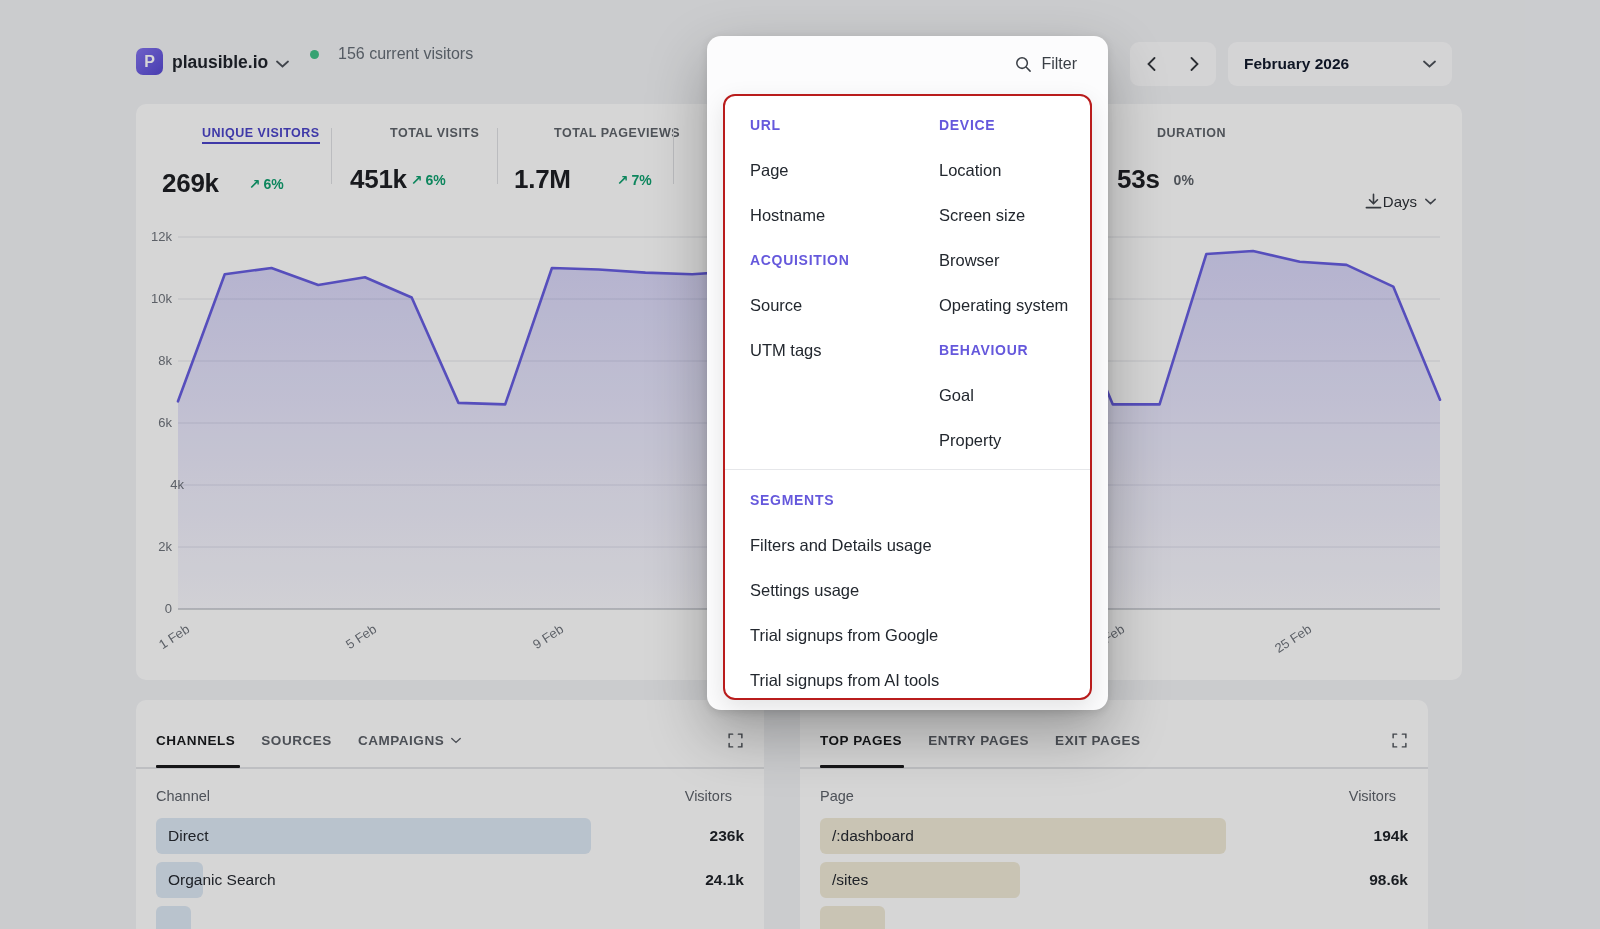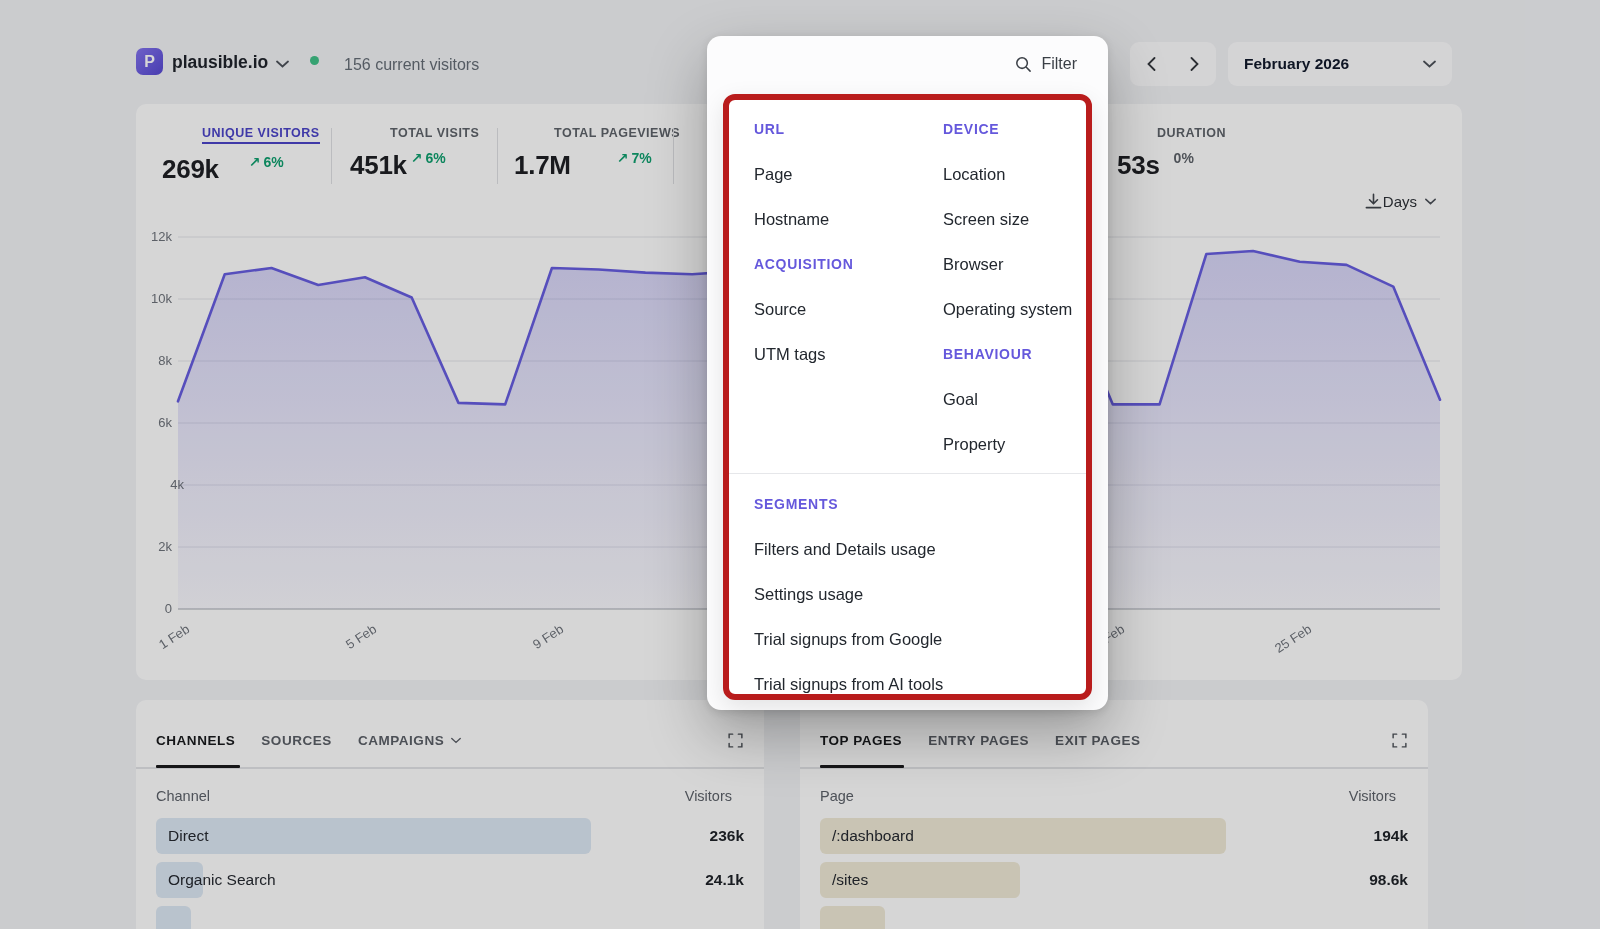--- a/index.html
+++ b/index.html
@@ -6,41 +6,41 @@
   html,body { width:1600px; height:929px; overflow:hidden; }
   body { font-family:"Liberation Sans","DejaVu Sans",sans-serif; background:#f2f3f6; position:relative; }
   #root { position:absolute; inset:0; width:1600px; height:929px; }
 
   
   .logo { position:absolute; left:136px; top:48px; width:27px; height:27px; border-radius:7px;
           background:linear-gradient(135deg,#8272ee,#5547d2); color:#fff; font-weight:bold;
           font-size:16px; display:flex; align-items:center; justify-content:center; }
   .site-name { position:absolute; left:172px; top:52px; font-size:17.5px; font-weight:bold; color:#1d2129; }
   .site-caret { position:absolute; left:276px; top:60px; }
-  .live { position:absolute; left:310px; top:56px; display:flex; align-items:flex-start; gap:25px; }
+  .live { position:absolute; left:310px; top:45px; display:flex; align-items:center; gap:19px; }
   .live-dot { width:9px; height:9px; border-radius:50%; background:#3fc187; }
   .live-text { font-size:16px; color:#646c75; }
 
   .nav-chip { position:absolute; left:1130px; top:42px; width:86px; height:44px; background:#fdfdfe;
               border-radius:9px; display:flex; }
   .nav-btn { flex:1; display:flex; align-items:center; justify-content:center; cursor:pointer; }
   .date-chip { position:absolute; left:1228px; top:42px; width:224px; height:44px; background:#fdfdfe;
                border-radius:9px; display:flex; align-items:center; padding:0 16px; }
   .date-label { font-size:15.5px; font-weight:600; color:#0f172a; flex:1; }
 
   svg.ic { display:block; }
 
   
   .card { background:#ffffff; border-radius:10px; position:absolute; }
   #chart-card { left:136px; top:104px; width:1326px; height:576px; }
 
   .stat { position:absolute; top:22px; }
   .stat-label { font-size:12.5px; font-weight:bold; letter-spacing:.04em; color:#5d6269; white-space:nowrap;margin-left:40px; }
   .stat-label.active { color:#4a43c8; border-bottom:2px solid #4a43c8; padding-bottom:2px; }
-  .stat-value-row { display:flex; align-items:flex-start; margin-top:10px; }
+  .stat-value-row { display:flex; align-items:center; margin-top:24px; }
   .stat-value { font-size:26px; font-weight:800; color:#1c1e22; letter-spacing:-0.01em; }
   .stat-change { font-size:14px; font-weight:600; display:flex; align-items:baseline; gap:3px; }
   .stat-change.up { color:#0e9f6e; }
   .stat-change.flat { color:#5d6269; }
   .arr { font-size:14px; font-weight:bold; }
   .stat-divider { position:absolute; top:24px; width:1px; height:56px; background:#dfe0e4; }
 
   .interval-row { position:absolute; right:26px; top:88px; display:flex; align-items:center; }
   .interval-label { font-size:15px; color:#2c3036; display:flex; align-items:center; gap:8px; cursor:pointer; }
 
@@ -73,21 +73,21 @@
   #overlay { position:absolute; inset:0; background:rgba(10,10,14,0.17); z-index:50; }
 
   
   #popover { position:absolute; left:707px; top:36px; width:401px; height:674px; z-index:60;
              background:#fcfcfd; border-radius:14px;
              box-shadow:0 24px 60px rgba(0,0,0,0.28), 0 2px 8px rgba(0,0,0,0.10); }
   .filter-row { position:absolute; top:0; left:0; right:0; height:56px; display:flex; align-items:center;
                 justify-content:flex-end; gap:9px; padding-right:31px; cursor:pointer;padding-left:44px; }
   .filter-text { font-size:16px; color:#3a3f46; }
   #menu { position:absolute; left:16px; top:58px; width:369px; height:606px; background:#ffffff;
-          border:6px solid #b91c1c; border-radius:12px;
+          border:2px solid #b91c1c; border-radius:12px;
           box-shadow:0 8px 24px rgba(0,0,0,0.10); }
   .menu-cols { display:grid; grid-template-columns:189px auto; padding:20px 20px 0 25px; }
   .menu-col { display:flex; flex-direction:column; gap:27px; }
   .menu-header { font-size:14px; font-weight:bold; letter-spacing:.05em; color:#6558dc; line-height:18px; }
   .menu-item { font-size:16.5px; color:#22272e; line-height:18px; cursor:pointer; white-space:nowrap; }
   .menu-divider { margin-top:20px; height:1px; background:#e6e7ea; }
   .segments { padding:21px 20px 0 25px; display:flex; flex-direction:column; gap:27px; }
 </style>
 </head>
 <body>

